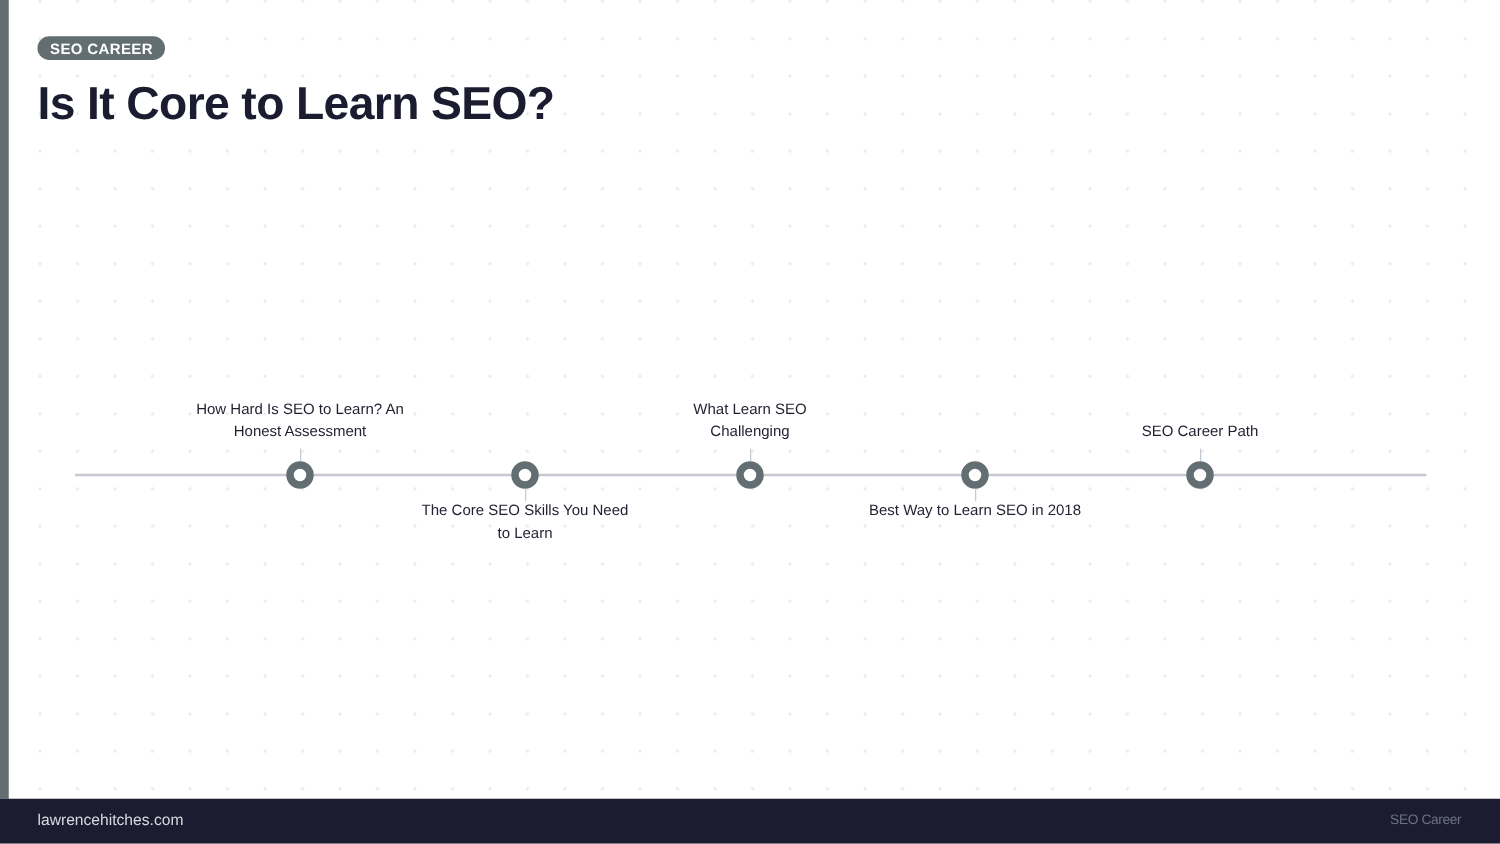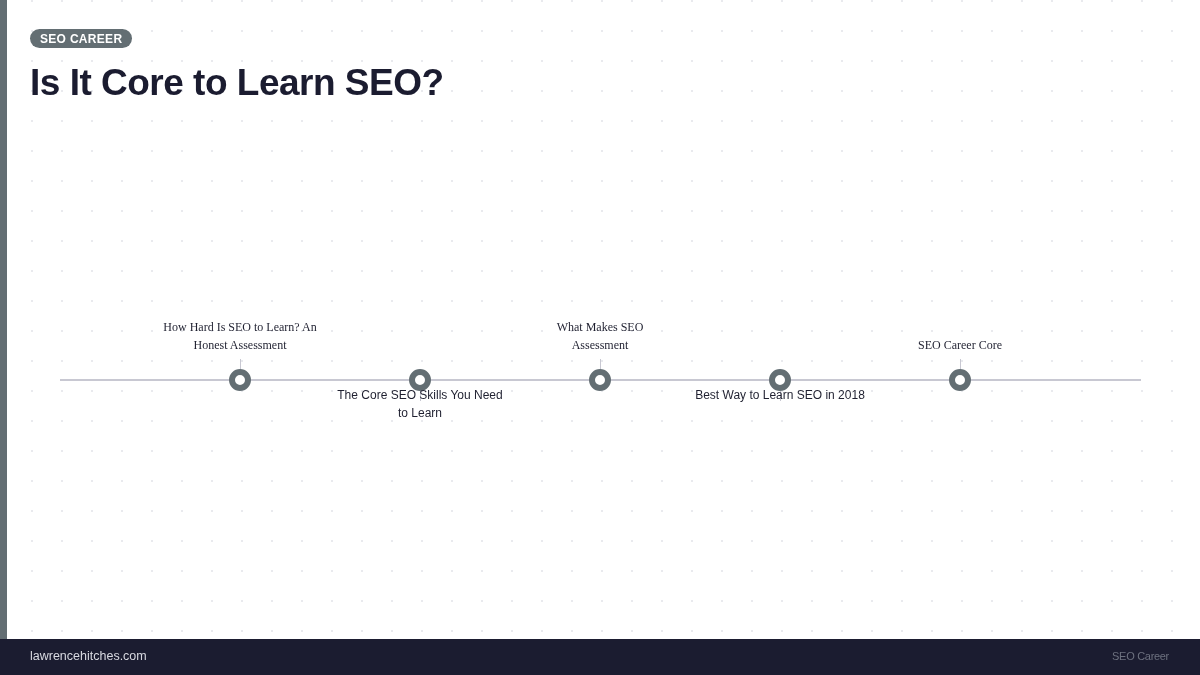--- a/index.html
+++ b/index.html
@@ -51,22 +51,22 @@
       background: #c8c8d2;
     }
     .stem.up { top: -21px; }
     .stem.down { top: 11px; }
     .label {
       position: absolute; width: 170px; left: -85px;
       text-align: center;
       font-size: 12px; line-height: 18px;
       color: #1f2030;
     }
-    .label.above { bottom: 26px; font-family: Liberation Serif, serif; }
-    .label.below { top: 6px; }
+    .label.above { bottom: 26px; }
+    .label.below { top: 19px; }
     .footer {
       position: absolute; left: 0; top: 639px; width: 1200px; height: 36px;
       background: #1b1c30;
     }
     .footer-site {
       position: absolute; left: 30px; top: 10px;
       font-size: 12.5px; color: #d8d9e0;
     }
     .footer-section {
       position: absolute; right: 31px; top: 11px;
@@ -91,33 +91,33 @@
     <div class="node"></div>
   </div>
 
   <div class="milestone" style="left:420px; top:380px;">
     <div class="node"></div>
     <div class="stem down"></div>
     <div class="label below">The Core SEO Skills You Need to Learn</div>
   </div>
 
   <div class="milestone" style="left:600px; top:380px;">
-    <div class="label above" style="width:110px; left:-55px;">What Makes SEO Assessment</div>
+    <div class="label above" style="width:110px; left:-55px;">What Learn SEO Challenging</div>
     <div class="stem up"></div>
     <div class="node"></div>
   </div>
 
   <div class="milestone" style="left:780px; top:380px;">
     <div class="node"></div>
     <div class="stem down"></div>
     <div class="label below">Best Way to Learn SEO in 2018</div>
   </div>
 
   <div class="milestone" style="left:960px; top:380px;">
-    <div class="label above">SEO Career Core</div>
+    <div class="label above">SEO Career Path</div>
     <div class="stem up"></div>
     <div class="node"></div>
   </div>
 </div>
 
 <div class="footer">
   <span class="footer-site">lawrencehitches.com</span>
   <span class="footer-section">SEO Career</span>
 </div>
 

